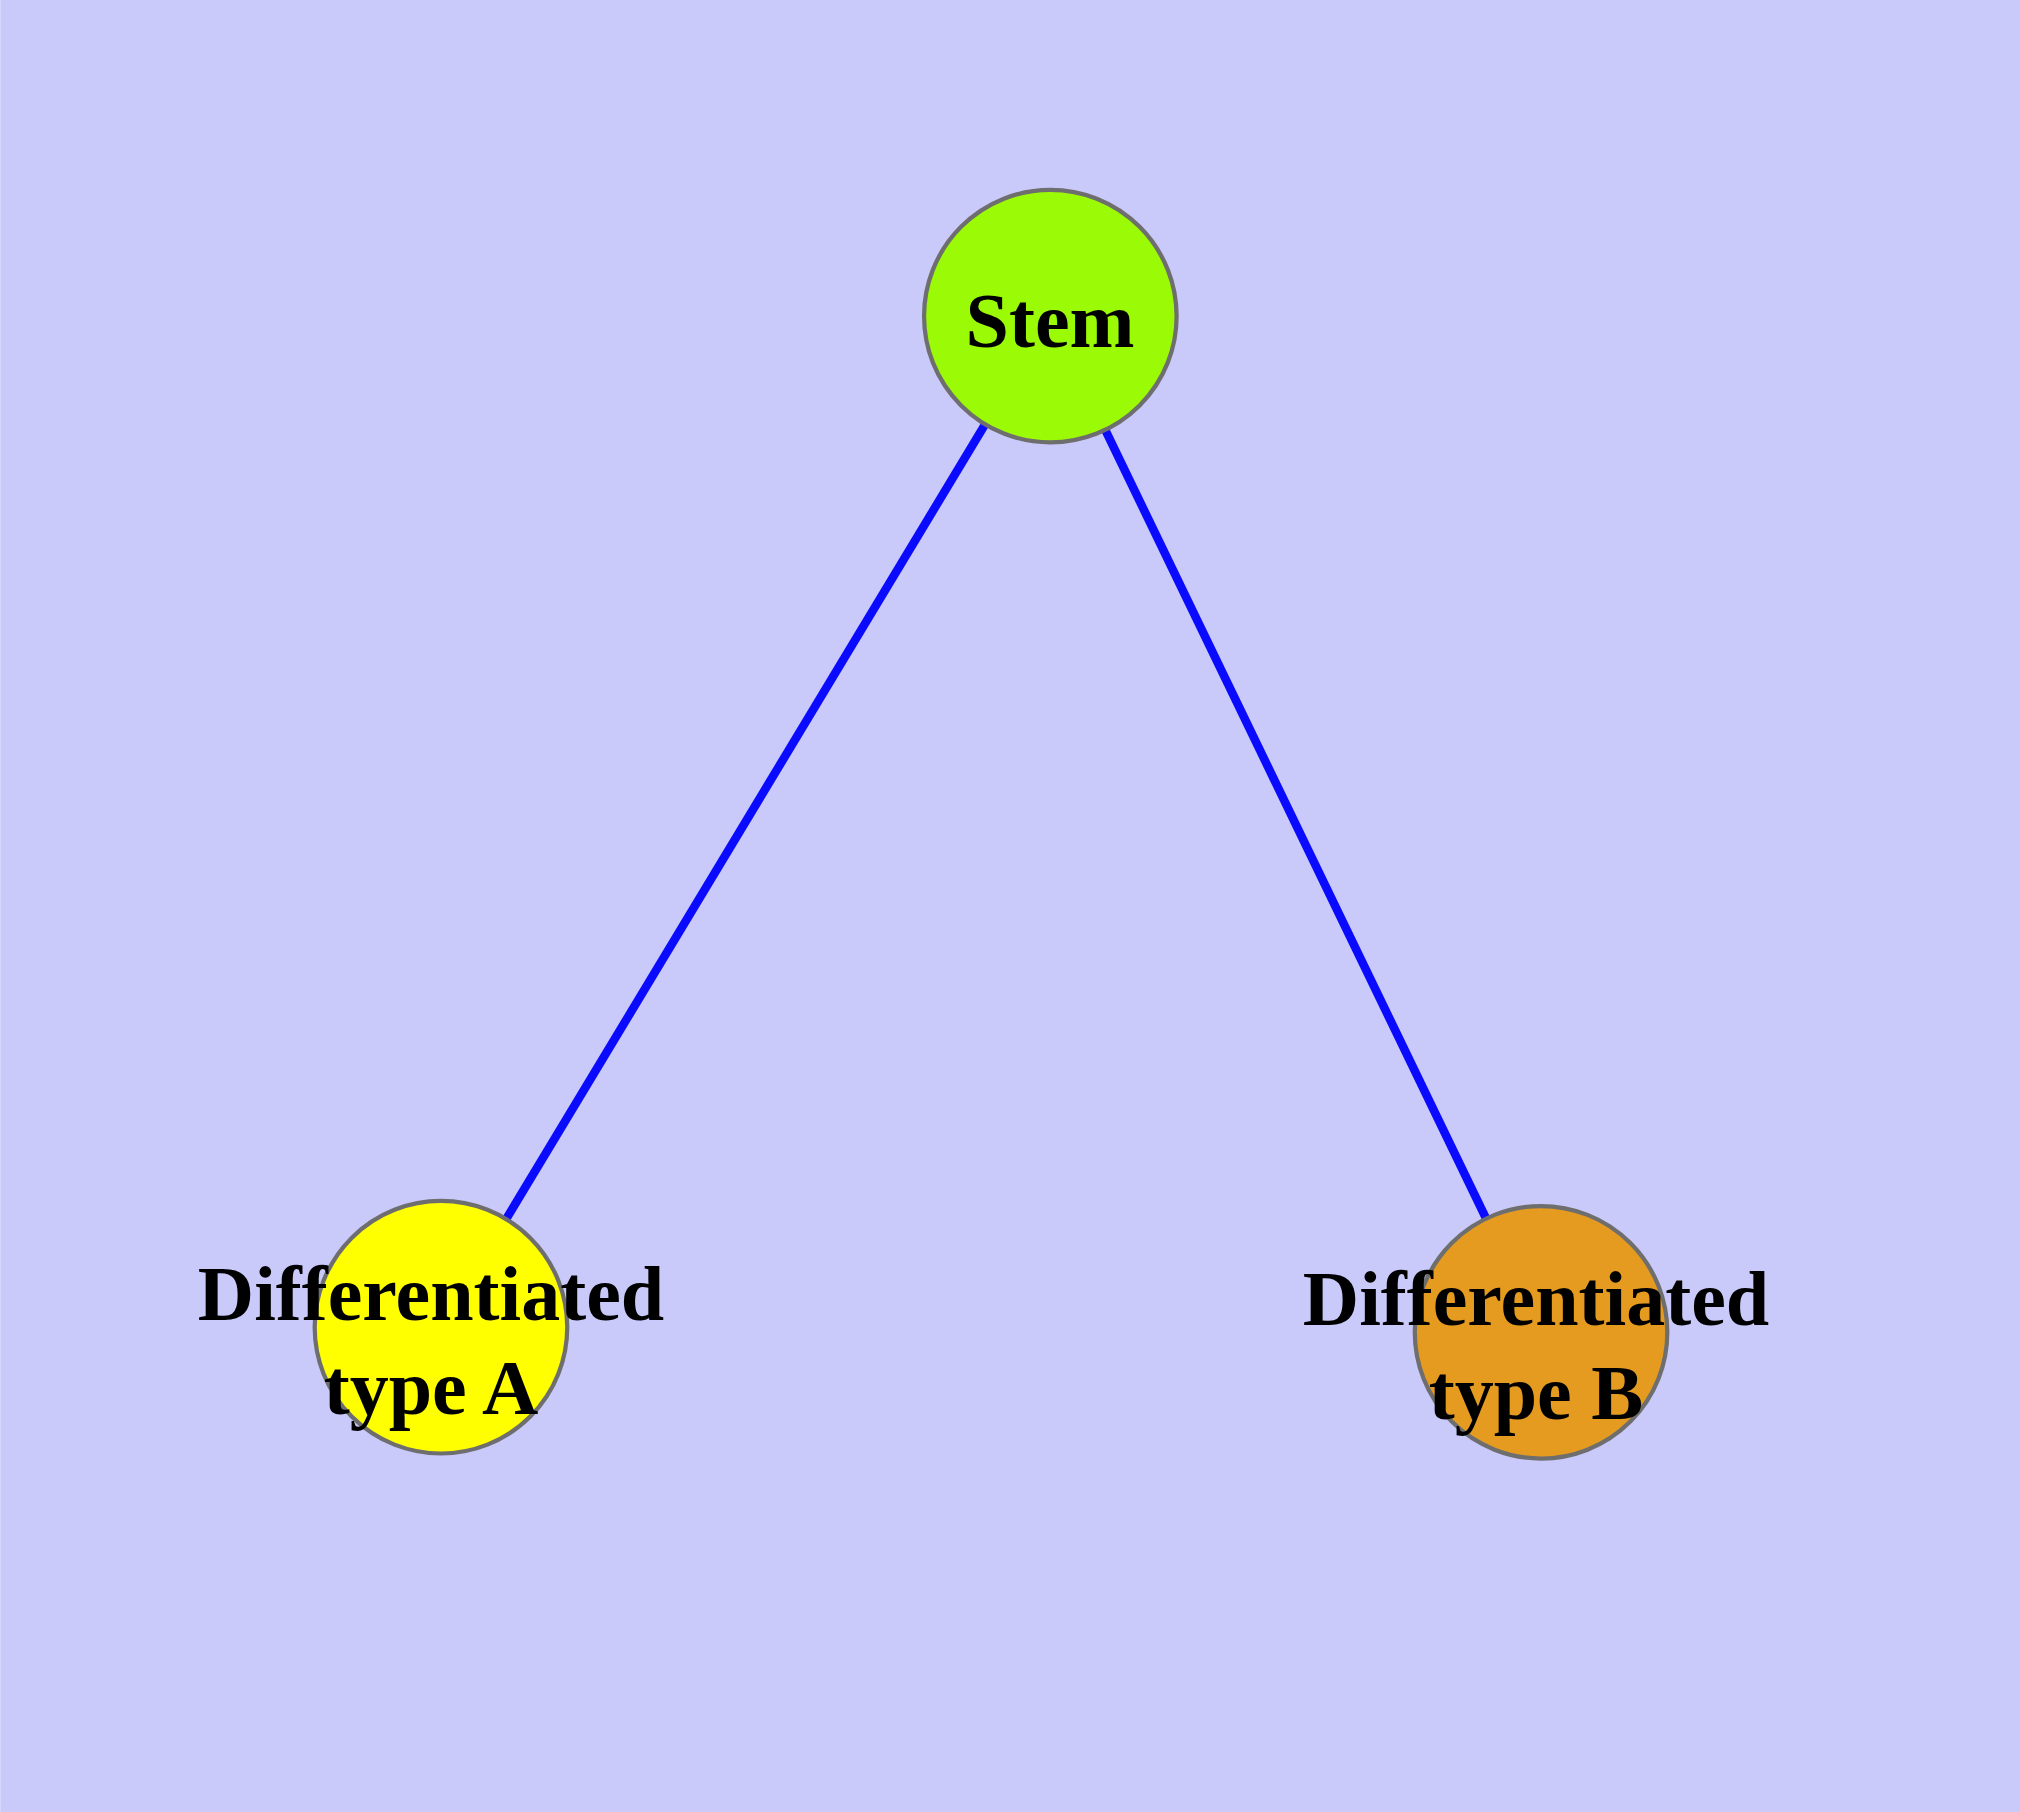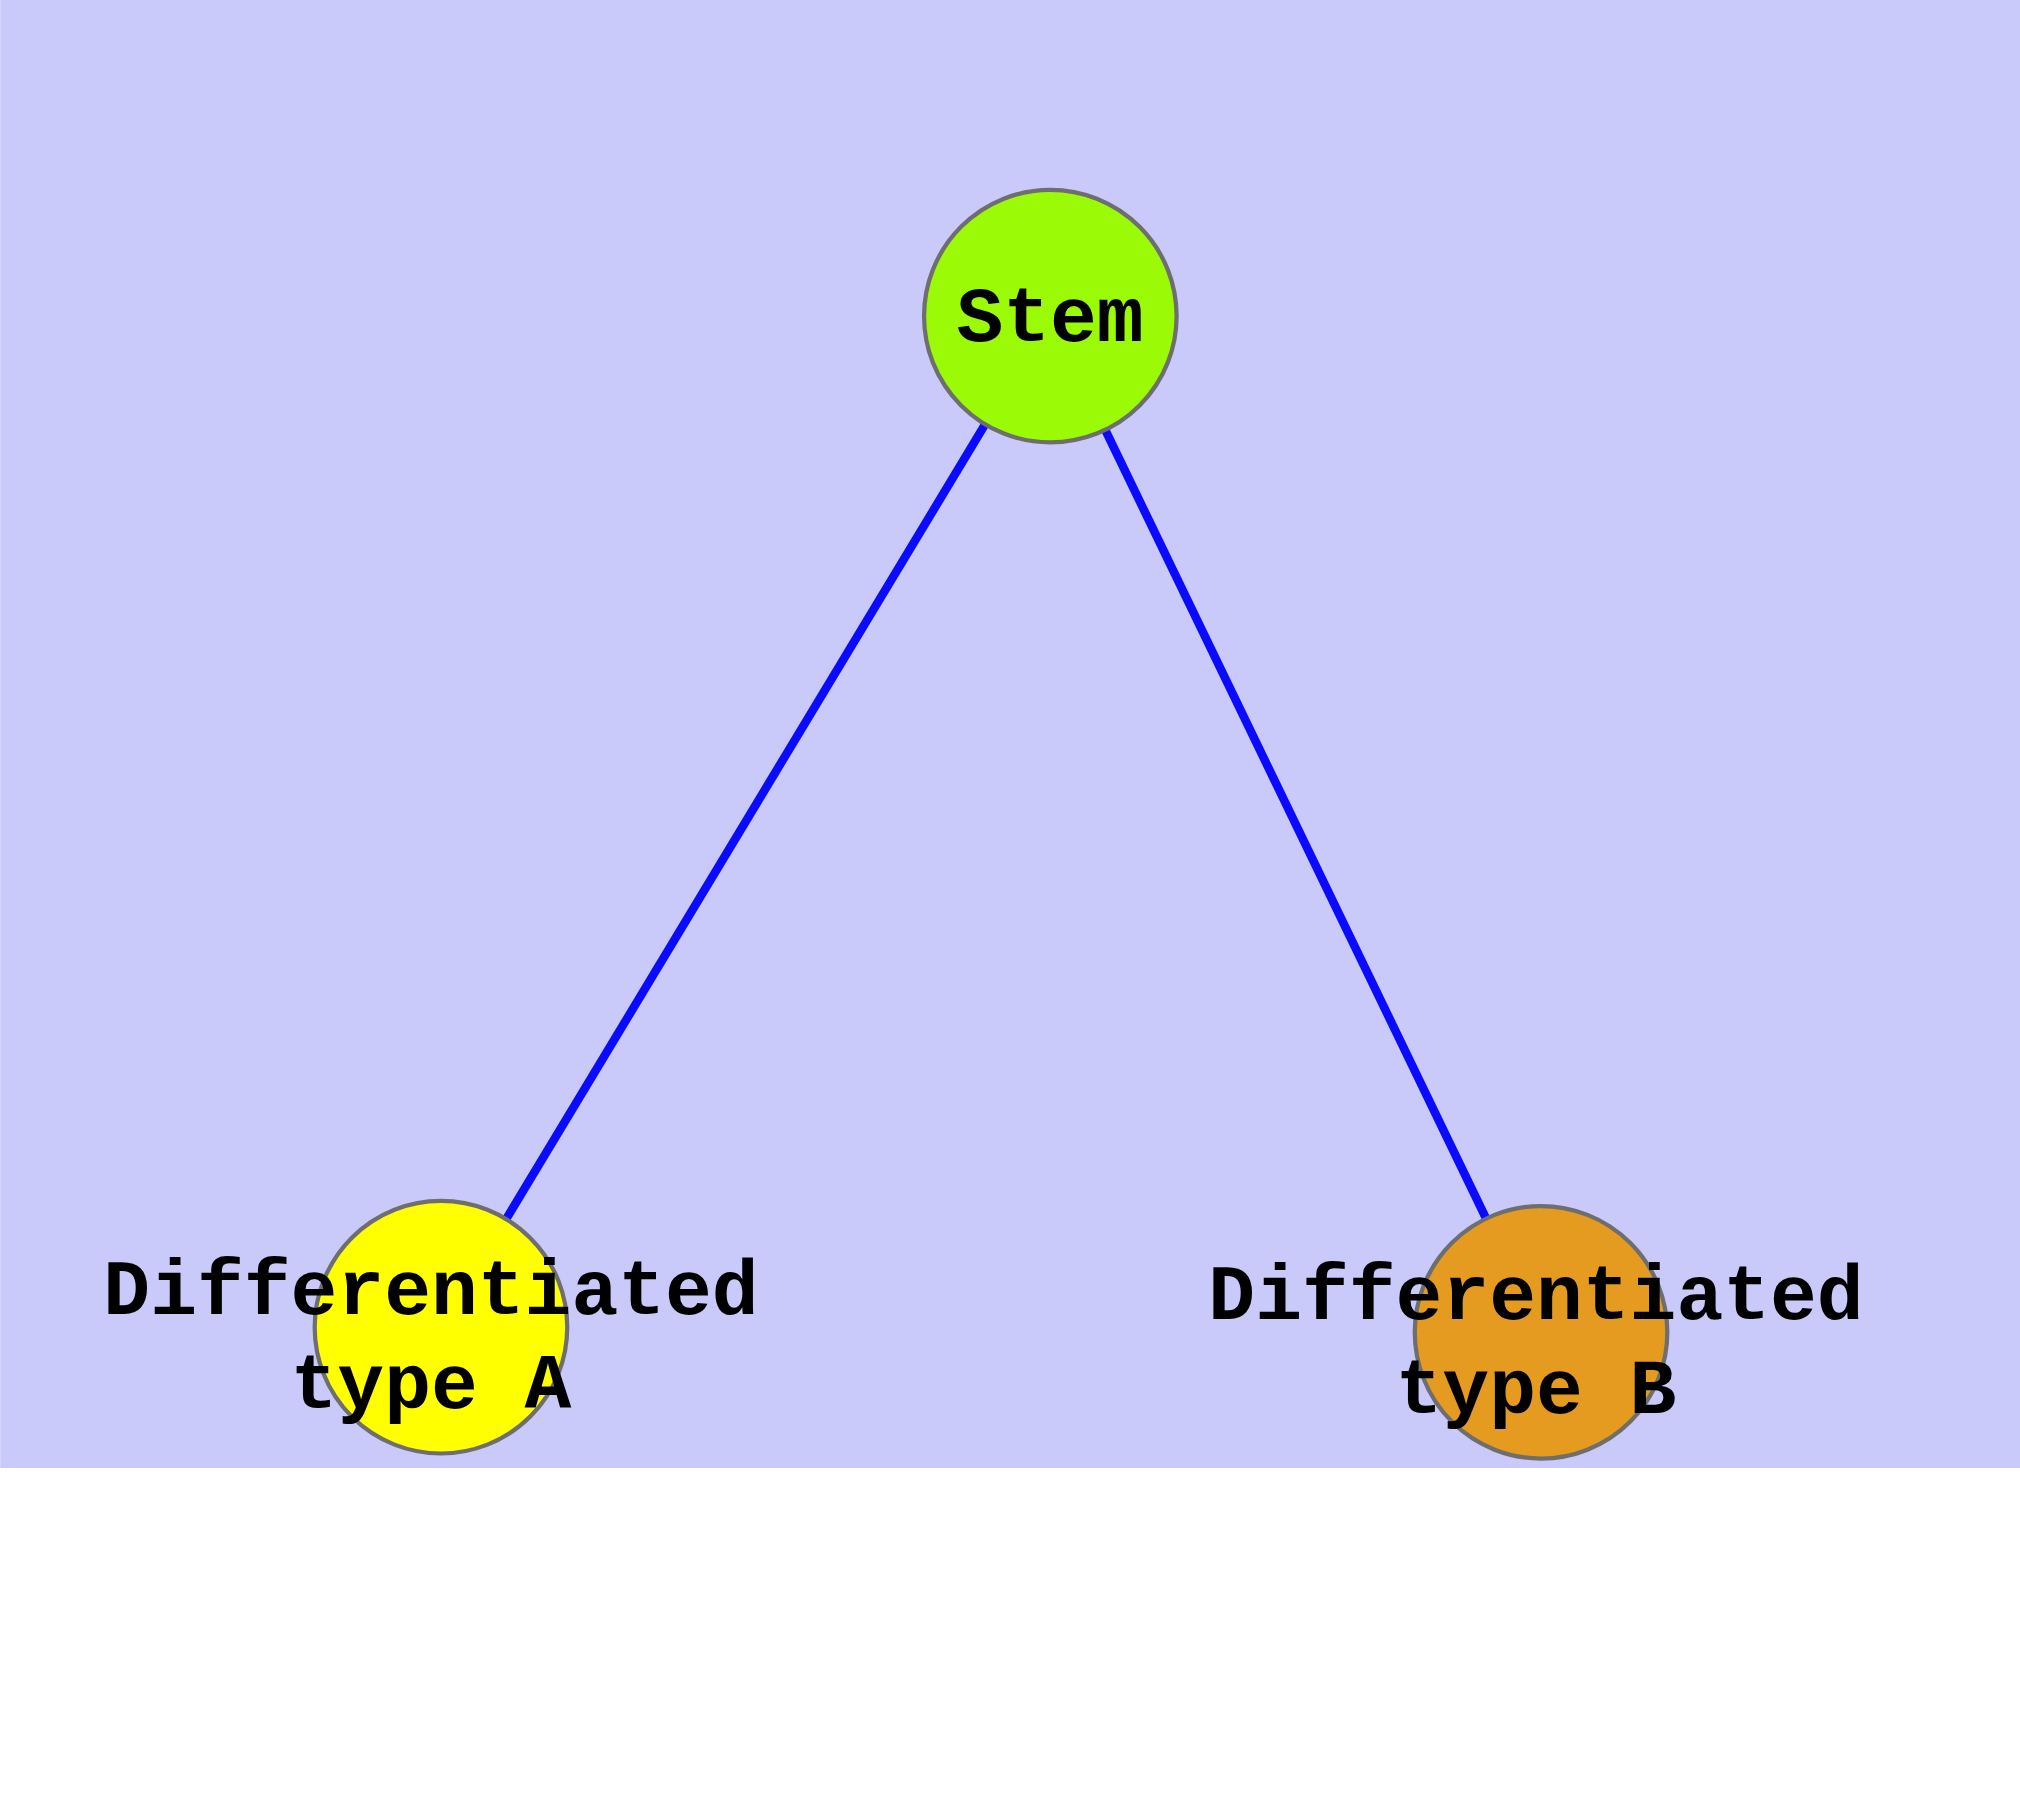--- a/index.html
+++ b/index.html
@@ -2,23 +2,23 @@
 <html style="font-size:13.6px"><head>
 <meta charset="utf-8">
 <style>
   html, body {
     margin: 0;
     padding: 0;
   }
   .canvas {
     position: relative;
     width: 2021px;
-    height: 1468px;
+    height: 1812px;
     overflow: hidden;
-    font-family: Liberation Mono, monospace;
+    font-family: Liberation Serif, serif;
   }
   .canvas svg {
     position: absolute;
     inset: 0;
     display: block;
   }
   .node-label {
     position: absolute;
     transform: translate(-50%, -50%);
     font-size: 78px;

